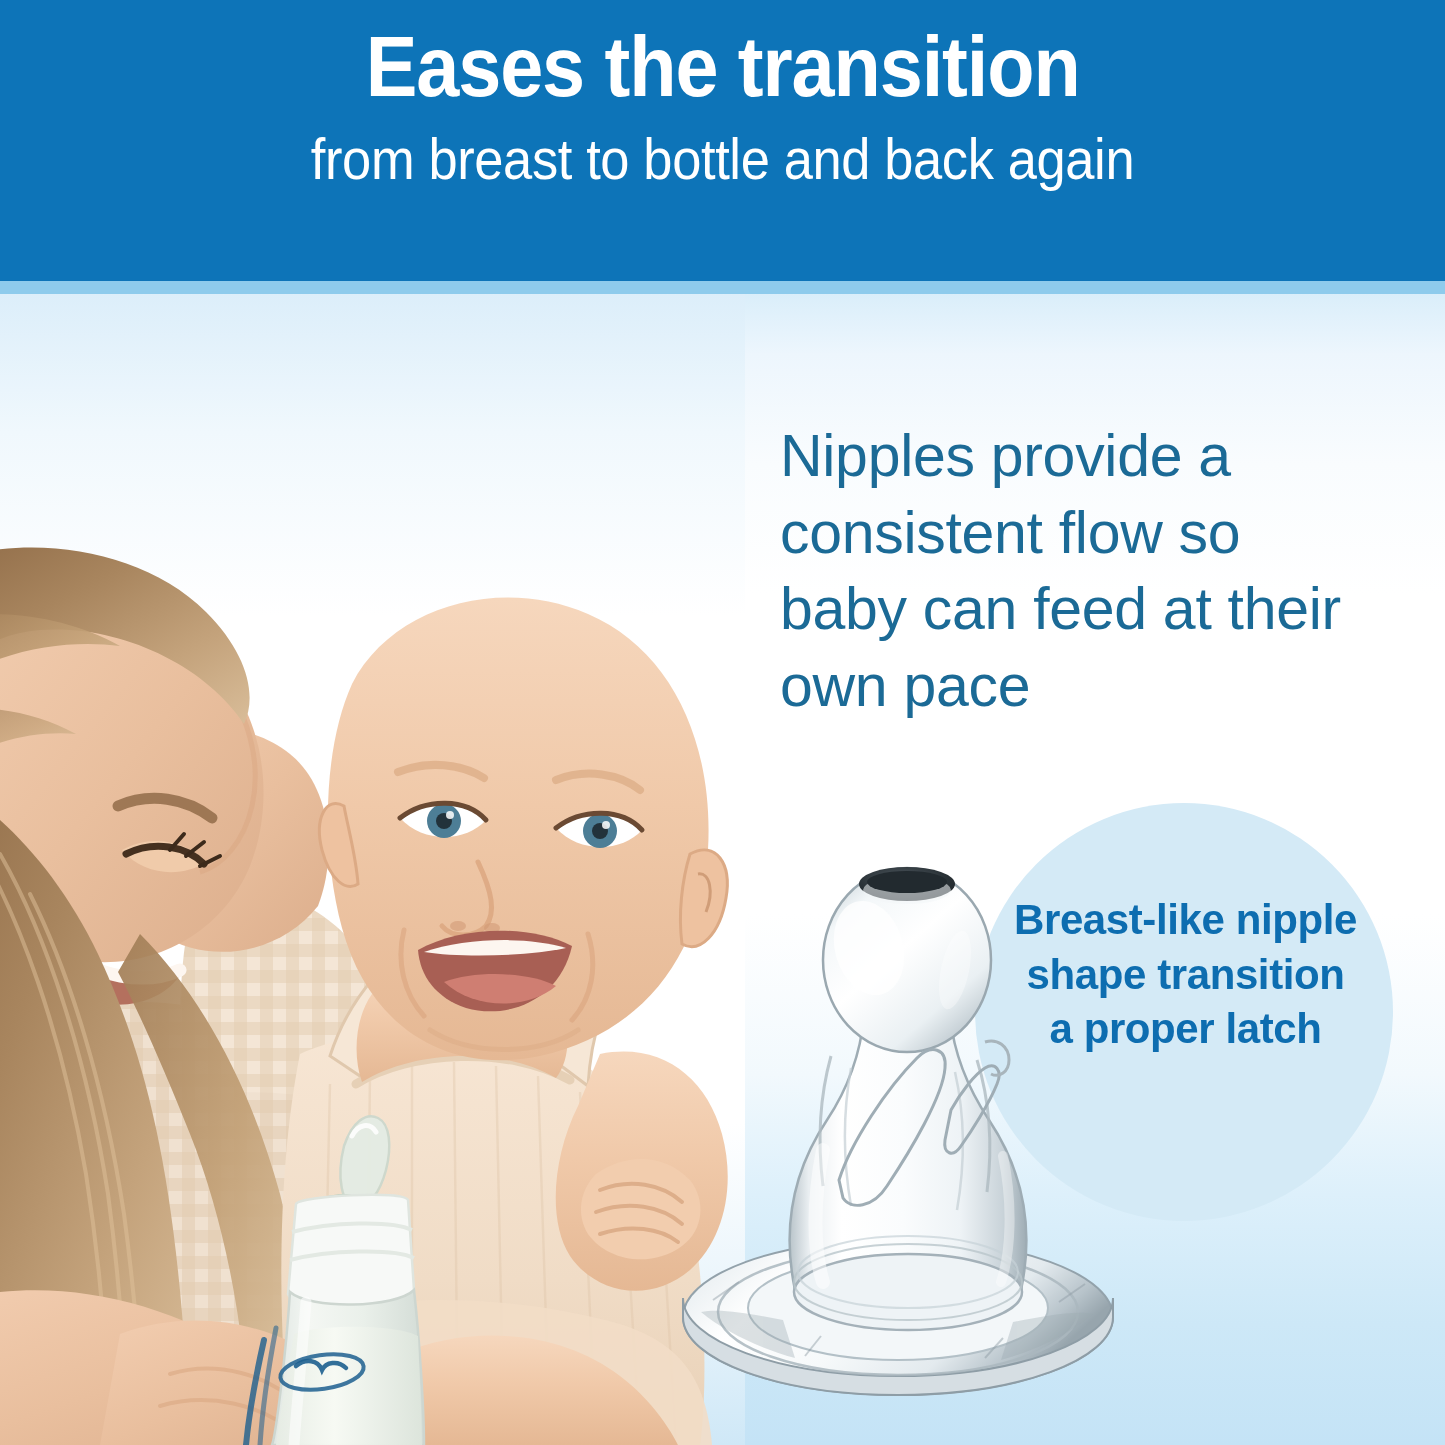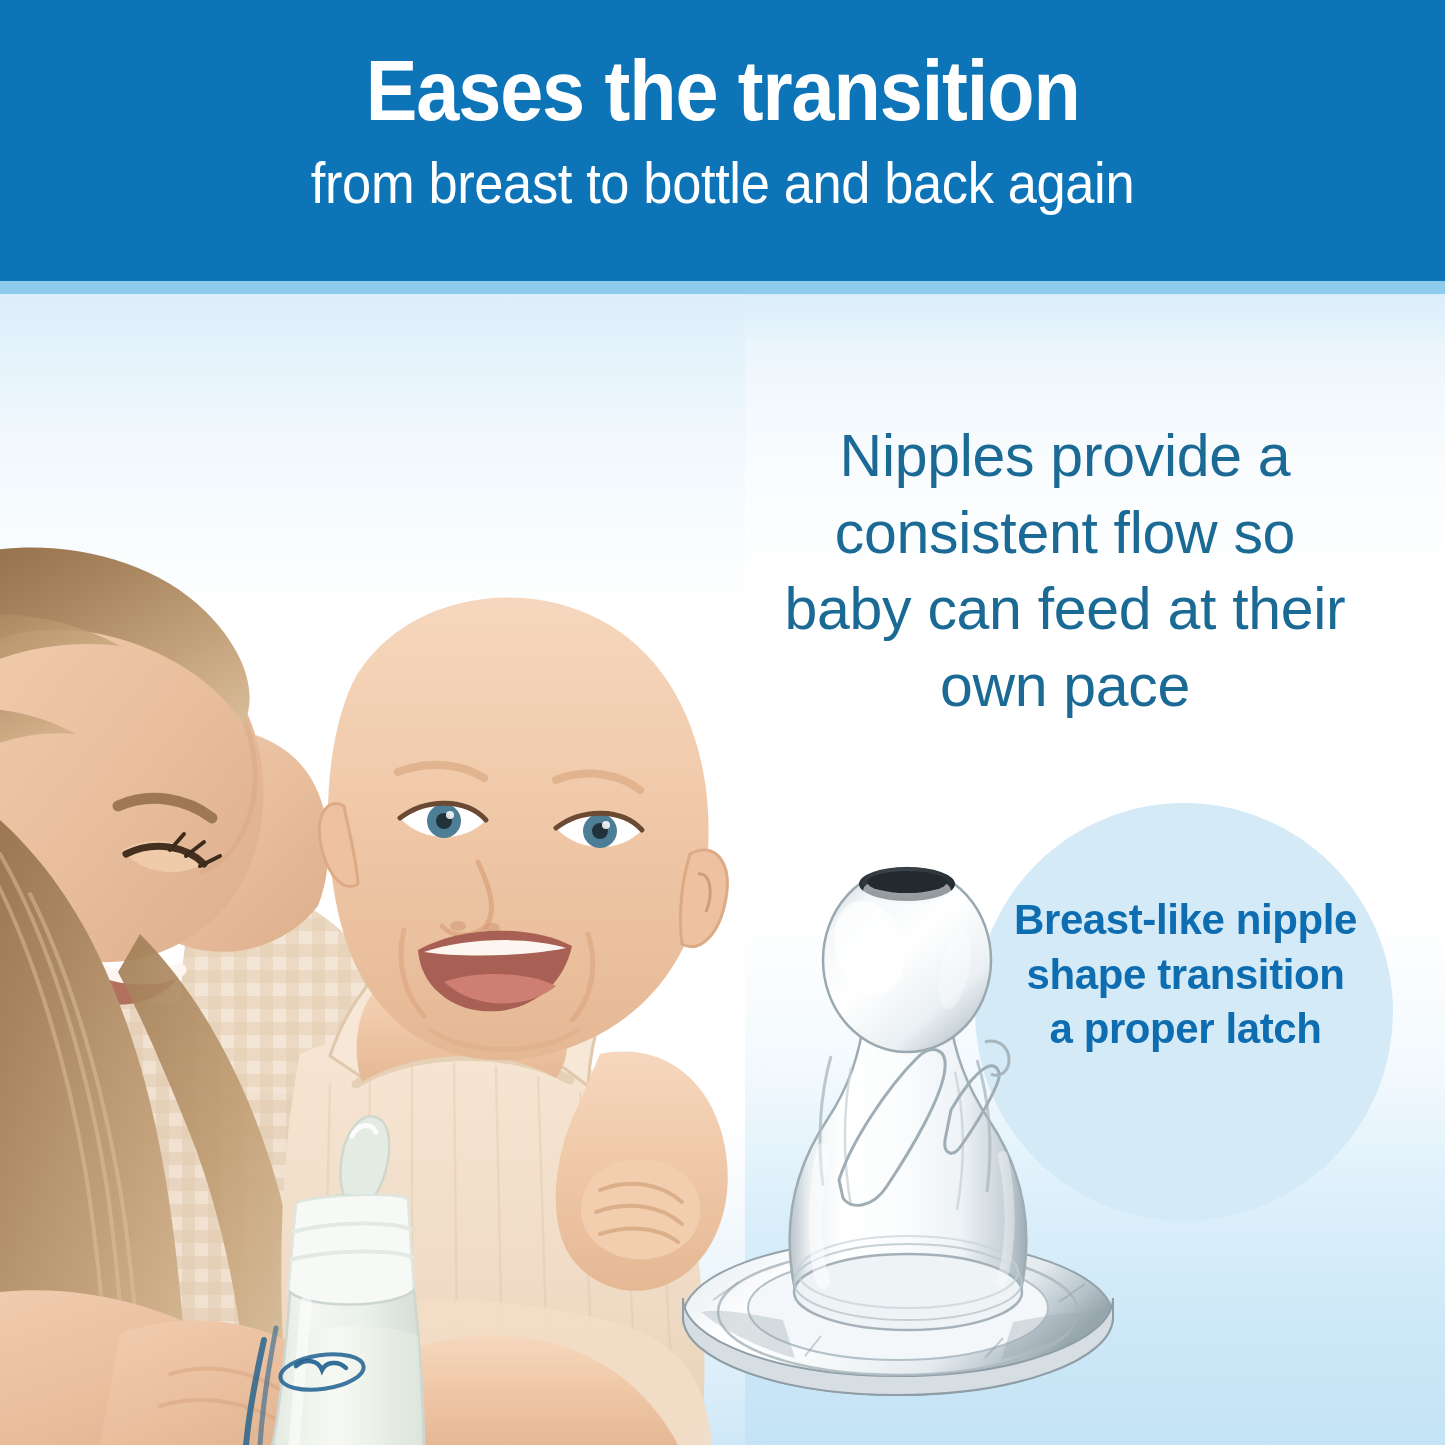--- a/index.html
+++ b/index.html
@@ -10,21 +10,21 @@
     width:1445px;height:1445px;
     overflow:hidden;
     background:#ffffff;
   }
 
   
   .header-banner{
     position:absolute;left:0;top:0;width:1445px;height:281px;
     background:#0d74b8;
     display:flex;flex-direction:column;align-items:center;justify-content:flex-start;
-    box-sizing:border-box;padding-top:48px;
+    box-sizing:border-box;padding-top:24px;
   }
   .headline{
     color:#ffffff;
     font-family:"Liberation Sans", sans-serif;
     font-size:86px;
     font-weight:700;
     line-height:0.98;
     letter-spacing:-1.2px;
     transform:scaleX(0.90);
     transform-origin:center top;
@@ -88,21 +88,21 @@
 
   
   .body-copy{
     position:absolute;left:780px;top:418px;width:570px;
     color:#1b6a96;
     font-family:"Liberation Sans", sans-serif;
     font-size:59px;
     font-weight:300;
     line-height:1.30;
     letter-spacing:-0.3px;
-    text-align:center;
+    text-align:left;
   }
 
   
   .callout-circle{
     position:absolute;left:975px;top:803px;width:418px;height:418px;
     background:#d4eaf6;
     border-radius:50%;
   }
   .callout-text{
     position:absolute;left:1013px;top:893px;width:345px;

